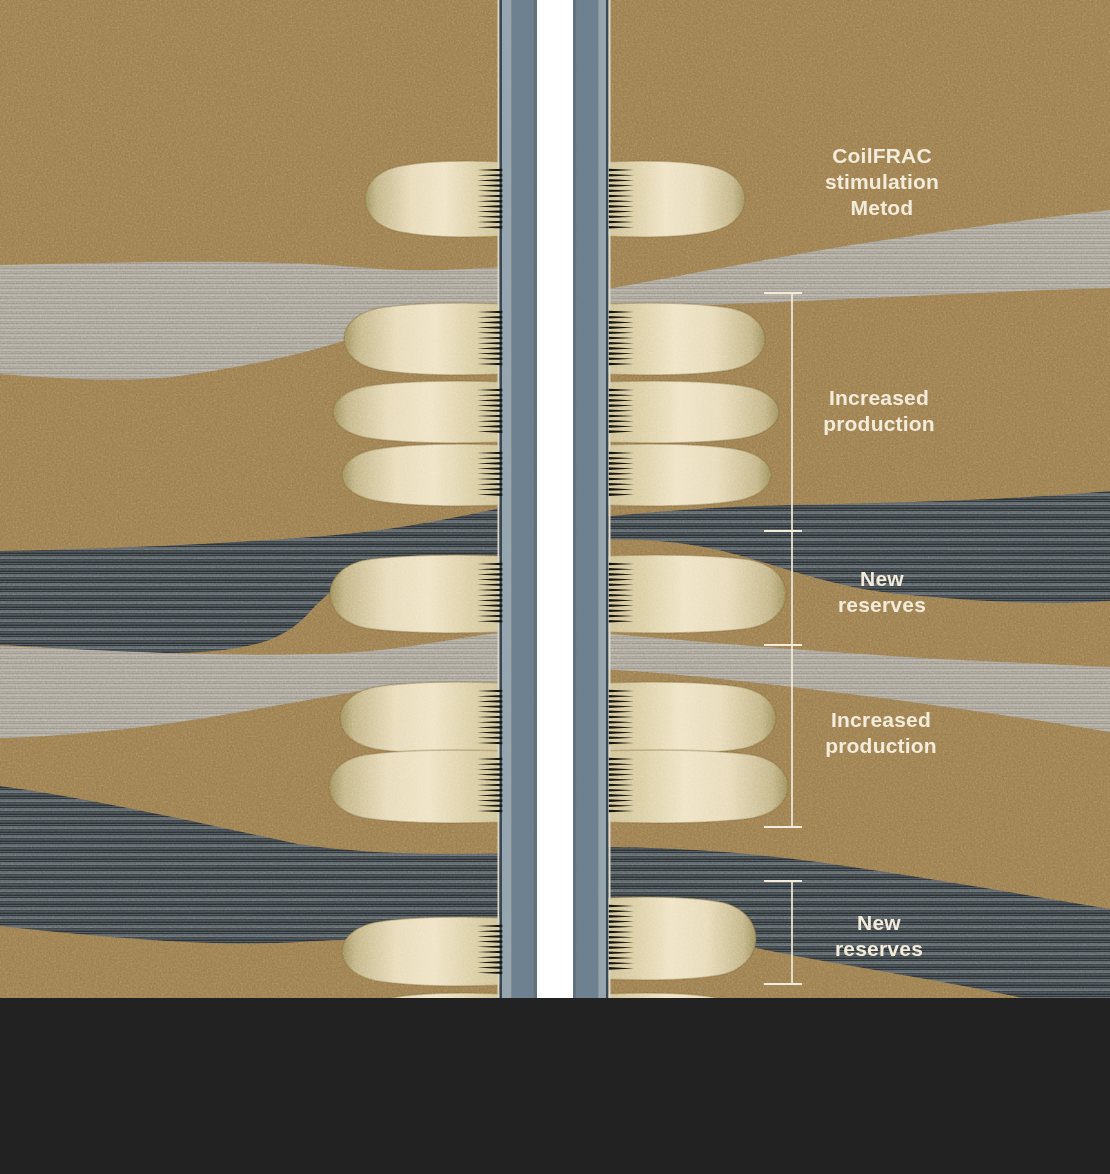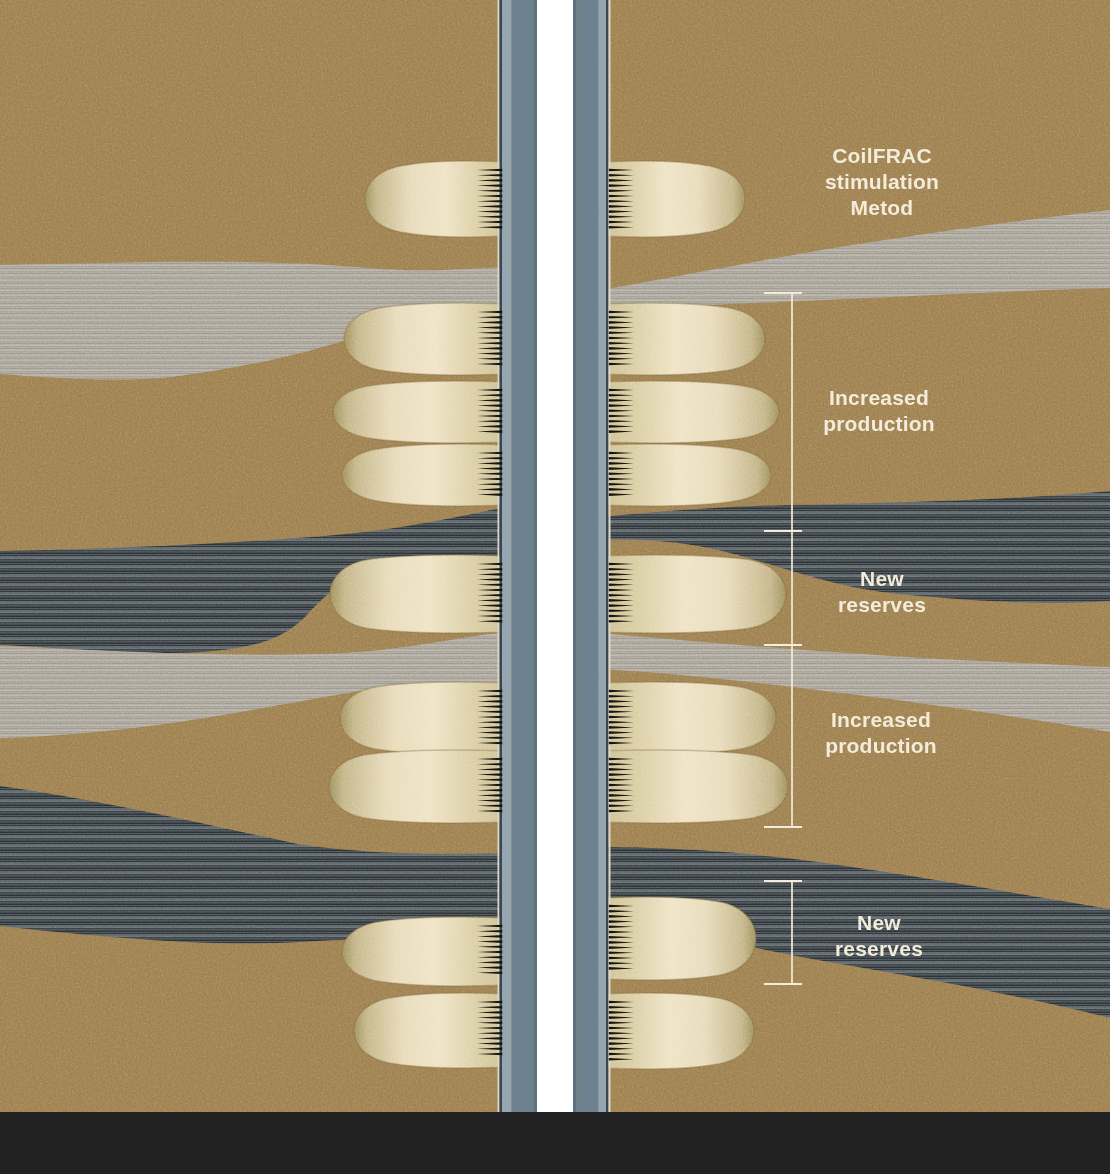--- a/index.html
+++ b/index.html
@@ -1,18 +1,18 @@
 <!DOCTYPE html>
 <html><head>
 <meta charset="utf-8">
 <style>
   html,body{margin:0;padding:0;background:#222;}
   .stage{
     position:relative;
-    width:1110px;height:1112px;
+    width:1110px;height:998px;
     margin:0 auto;
     background:#f9a8d4;
     overflow:hidden;
     font-family:"Liberation Sans",sans-serif;
   }
   .stage svg{display:block;width:1110px;height:1174px;}
   text.lbl{
     font-family:"Liberation Sans",sans-serif;
     font-weight:bold;
     letter-spacing:0.2px;

